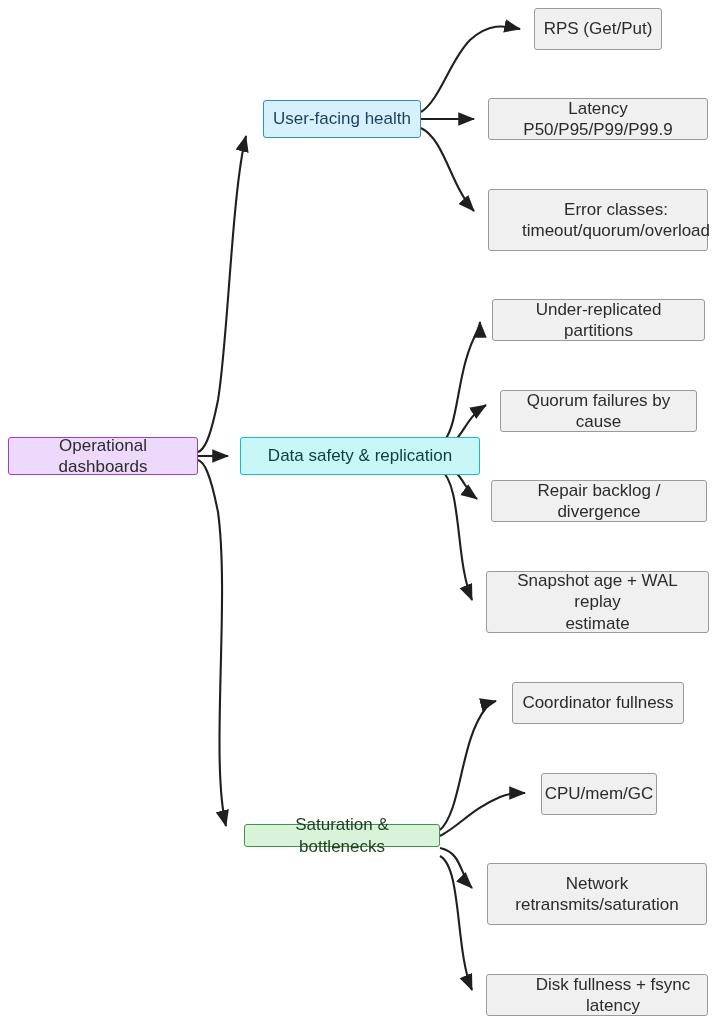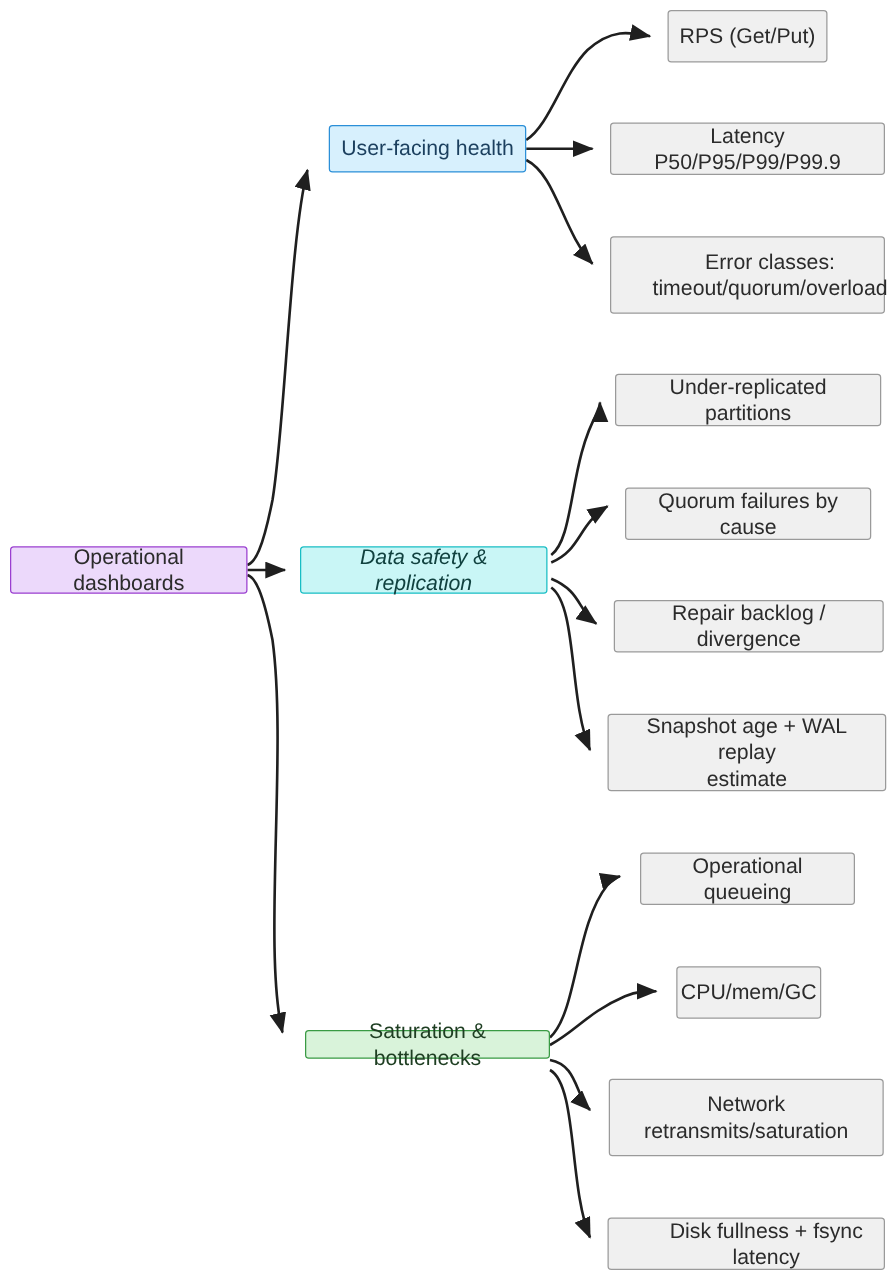--- a/index.html
+++ b/index.html
@@ -95,27 +95,27 @@
       </g>
   </svg>
 
   <div id="node-layer">
       <div class="node node-root" style="left: 8px; top: 437px; width: 190px; height: 38px;"><span>Operational dashboards</span></div>
       <div class="node node-cat-1" style="left: 263px; top: 100px; width: 158px; height: 38px;"><span>User-facing health</span></div>
       <div class="node node-leaf" style="left: 534px; top: 8px; width: 128px; height: 42px;"><span>RPS (Get/Put)</span></div>
       <div class="node node-leaf" style="left: 488px; top: 98px; width: 220px; height: 42px;"><span>Latency P50/P95/P99/P99.9</span></div>
       <div class="node node-leaf" style="left: 488px; top: 189px; width: 220px; height: 62px; padding-left: 44px;"><span>Error classes:
 timeout/quorum/overload</span></div>
-      <div class="node node-cat-2" style="left: 240px; top: 437px; width: 198px; height: 38px; font-style: italic;"><span>Data safety &amp; replication</span></div>
+      <div class="node node-cat-2" style="left: 240px; top: 437px; width: 240px; height: 38px;"><span>Data safety &amp; replication</span></div>
       <div class="node node-leaf" style="left: 492px; top: 299px; width: 213px; height: 42px;"><span>Under-replicated partitions</span></div>
       <div class="node node-leaf" style="left: 500px; top: 390px; width: 197px; height: 42px;"><span>Quorum failures by cause</span></div>
       <div class="node node-leaf" style="left: 491px; top: 480px; width: 216px; height: 42px;"><span>Repair backlog / divergence</span></div>
       <div class="node node-leaf" style="left: 486px; top: 571px; width: 223px; height: 62px;"><span>Snapshot age + WAL replay
 estimate</span></div>
       <div class="node node-cat-3" style="left: 244px; top: 824px; width: 196px; height: 23px;"><span>Saturation &amp; bottlenecks</span></div>
-      <div class="node node-leaf" style="left: 512px; top: 682px; width: 172px; height: 42px;"><span>Operational queueing</span></div>
+      <div class="node node-leaf" style="left: 512px; top: 682px; width: 172px; height: 42px;"><span>Coordinator fullness</span></div>
       <div class="node node-leaf" style="left: 541px; top: 773px; width: 116px; height: 42px;"><span>CPU/mem/GC</span></div>
       <div class="node node-leaf" style="left: 487px; top: 863px; width: 220px; height: 62px;"><span>Network
 retransmits/saturation</span></div>
       <div class="node node-leaf" style="left: 486px; top: 974px; width: 222px; height: 42px; padding-left: 40px;"><span>Disk fullness + fsync latency</span></div>
     </div>
 
 </div>
 
 </body></html>

